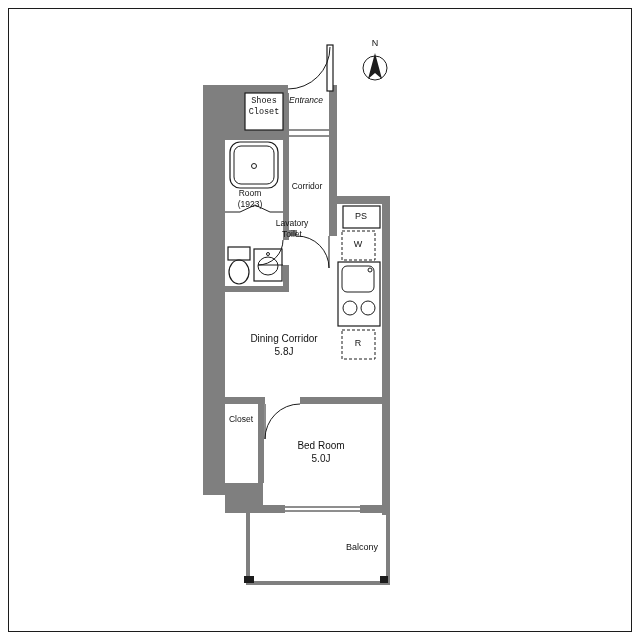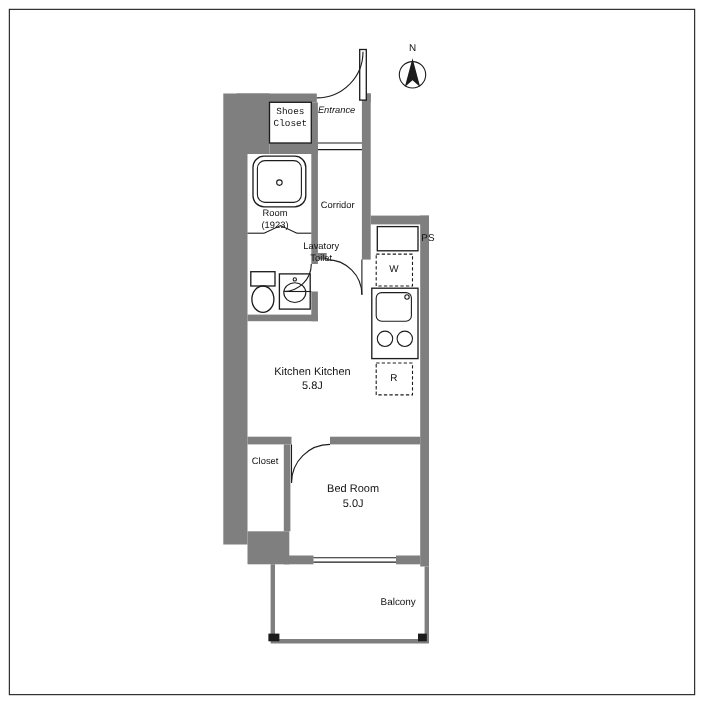--- a/index.html
+++ b/index.html
@@ -159,35 +159,35 @@
 
   <div class="label fs8" style="left:250px;top:199px;">
     <div>Room</div>
     <div>(1923)</div>
   </div>
 
   <div class="label fs8" style="left:307px;top:186px;">
     <span>Corridor</span>
   </div>
 
-  <div class="label fs9" style="left:361px;top:217px;margin-left:28px;">
+  <div class="label fs9" style="left:361px;top:217px;">
     <span>PS</span>
   </div>
 
   <div class="label fs9" style="left:358px;top:245px;">
     <span>W</span>
   </div>
 
   <div class="label fs8" style="left:248px;top:229px;margin-left:44px;">
     <div>Lavatory</div>
     <div>Toilet</div>
   </div>
 
   <div class="label fs10" style="left:284px;top:345px;">
-    <div>Kitchen Kitchen</div>
+    <div>Dining Corridor</div>
     <div>5.8J</div>
   </div>
 
   <div class="label fs9" style="left:358px;top:344px;">
     <span>R</span>
   </div>
 
   <div class="label fs8" style="left:241px;top:419px;">
     <span>Closet</span>
   </div>

